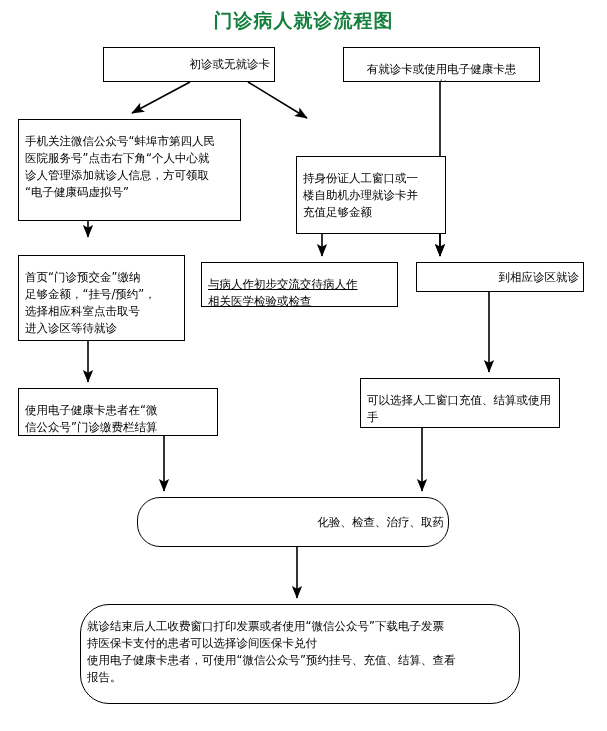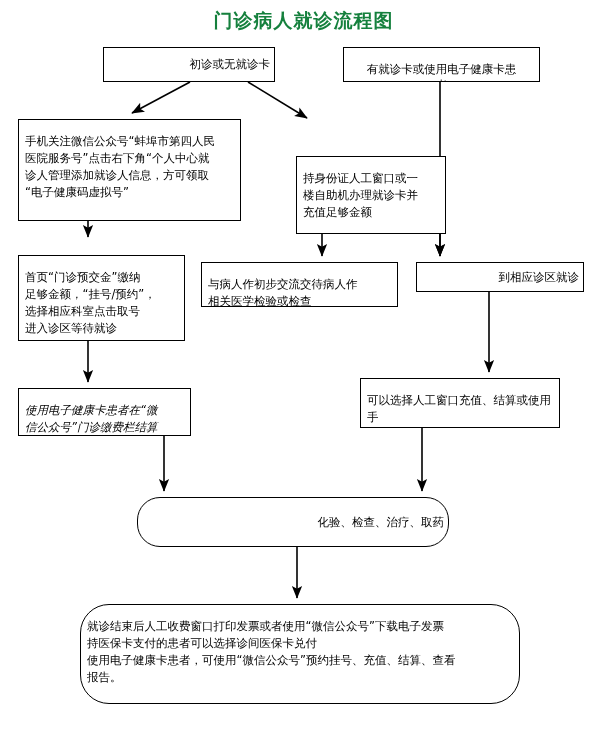--- a/index.html
+++ b/index.html
@@ -102,24 +102,24 @@
 医院服务号”点击右下角“个人中心就
 诊人管理添加就诊人信息，方可领取
 “电子健康码虚拟号”</span></div>
       <div class="node left-text" style="left: 296px; top: 128px; width: 150px; height: 78px; margin-top: 28px;"><span>持身份证人工窗口或一
 楼自助机办理就诊卡并
 充值足够金额</span></div>
       <div class="node left-text" style="left: 18px; top: 243px; width: 167px; height: 86px; margin-top: 12px;"><span>首页“门诊预交金”缴纳
 足够金额，“挂号/预约”，
 选择相应科室点击取号
 进入诊区等待就诊</span></div>
-      <div class="node left-text" style="left: 201px; top: 262px; width: 197px; height: 45px;"><span>与病人作初步交流交待病人作
+      <div class="node left-text" style="left: 201px; top: 262px; width: 197px; height: 45px; text-decoration: underline;"><span>与病人作初步交流交待病人作
 相关医学检验或检查</span></div>
       <div class="node center" style="left: 416px; top: 262px; width: 168px; height: 30px; font-family: Liberation Serif, serif;"><span>到相应诊区就诊</span></div>
-      <div class="node left-text" style="left: 18px; top: 388px; width: 173px; height: 48px; font-style: italic;"><span>使用电子健康卡患者在“微
+      <div class="node left-text" style="left: 18px; top: 388px; width: 200px; height: 48px;"><span>使用电子健康卡患者在“微
 信公众号”门诊缴费栏结算</span></div>
       <div class="node left-text" style="left: 360px; top: 378px; width: 200px; height: 50px;"><span>可以选择人工窗口充值、结算或使用手
 机或者自助机充值、结算、诊间结算</span></div>
       <div class="node center" style="left: 137px; top: 497px; width: 312px; height: 50px; border-radius: 23px;"><span>化验、检查、治疗、取药</span></div>
       <div class="node left-text" style="left: 80px; top: 604px; width: 440px; height: 100px; border-radius: 29px;"><span>就诊结束后人工收费窗口打印发票或者使用“微信公众号”下载电子发票
 持医保卡支付的患者可以选择诊间医保卡兑付
 使用电子健康卡患者，可使用“微信公众号”预约挂号、充值、结算、查看
 报告。</span></div>
     </div>
 

